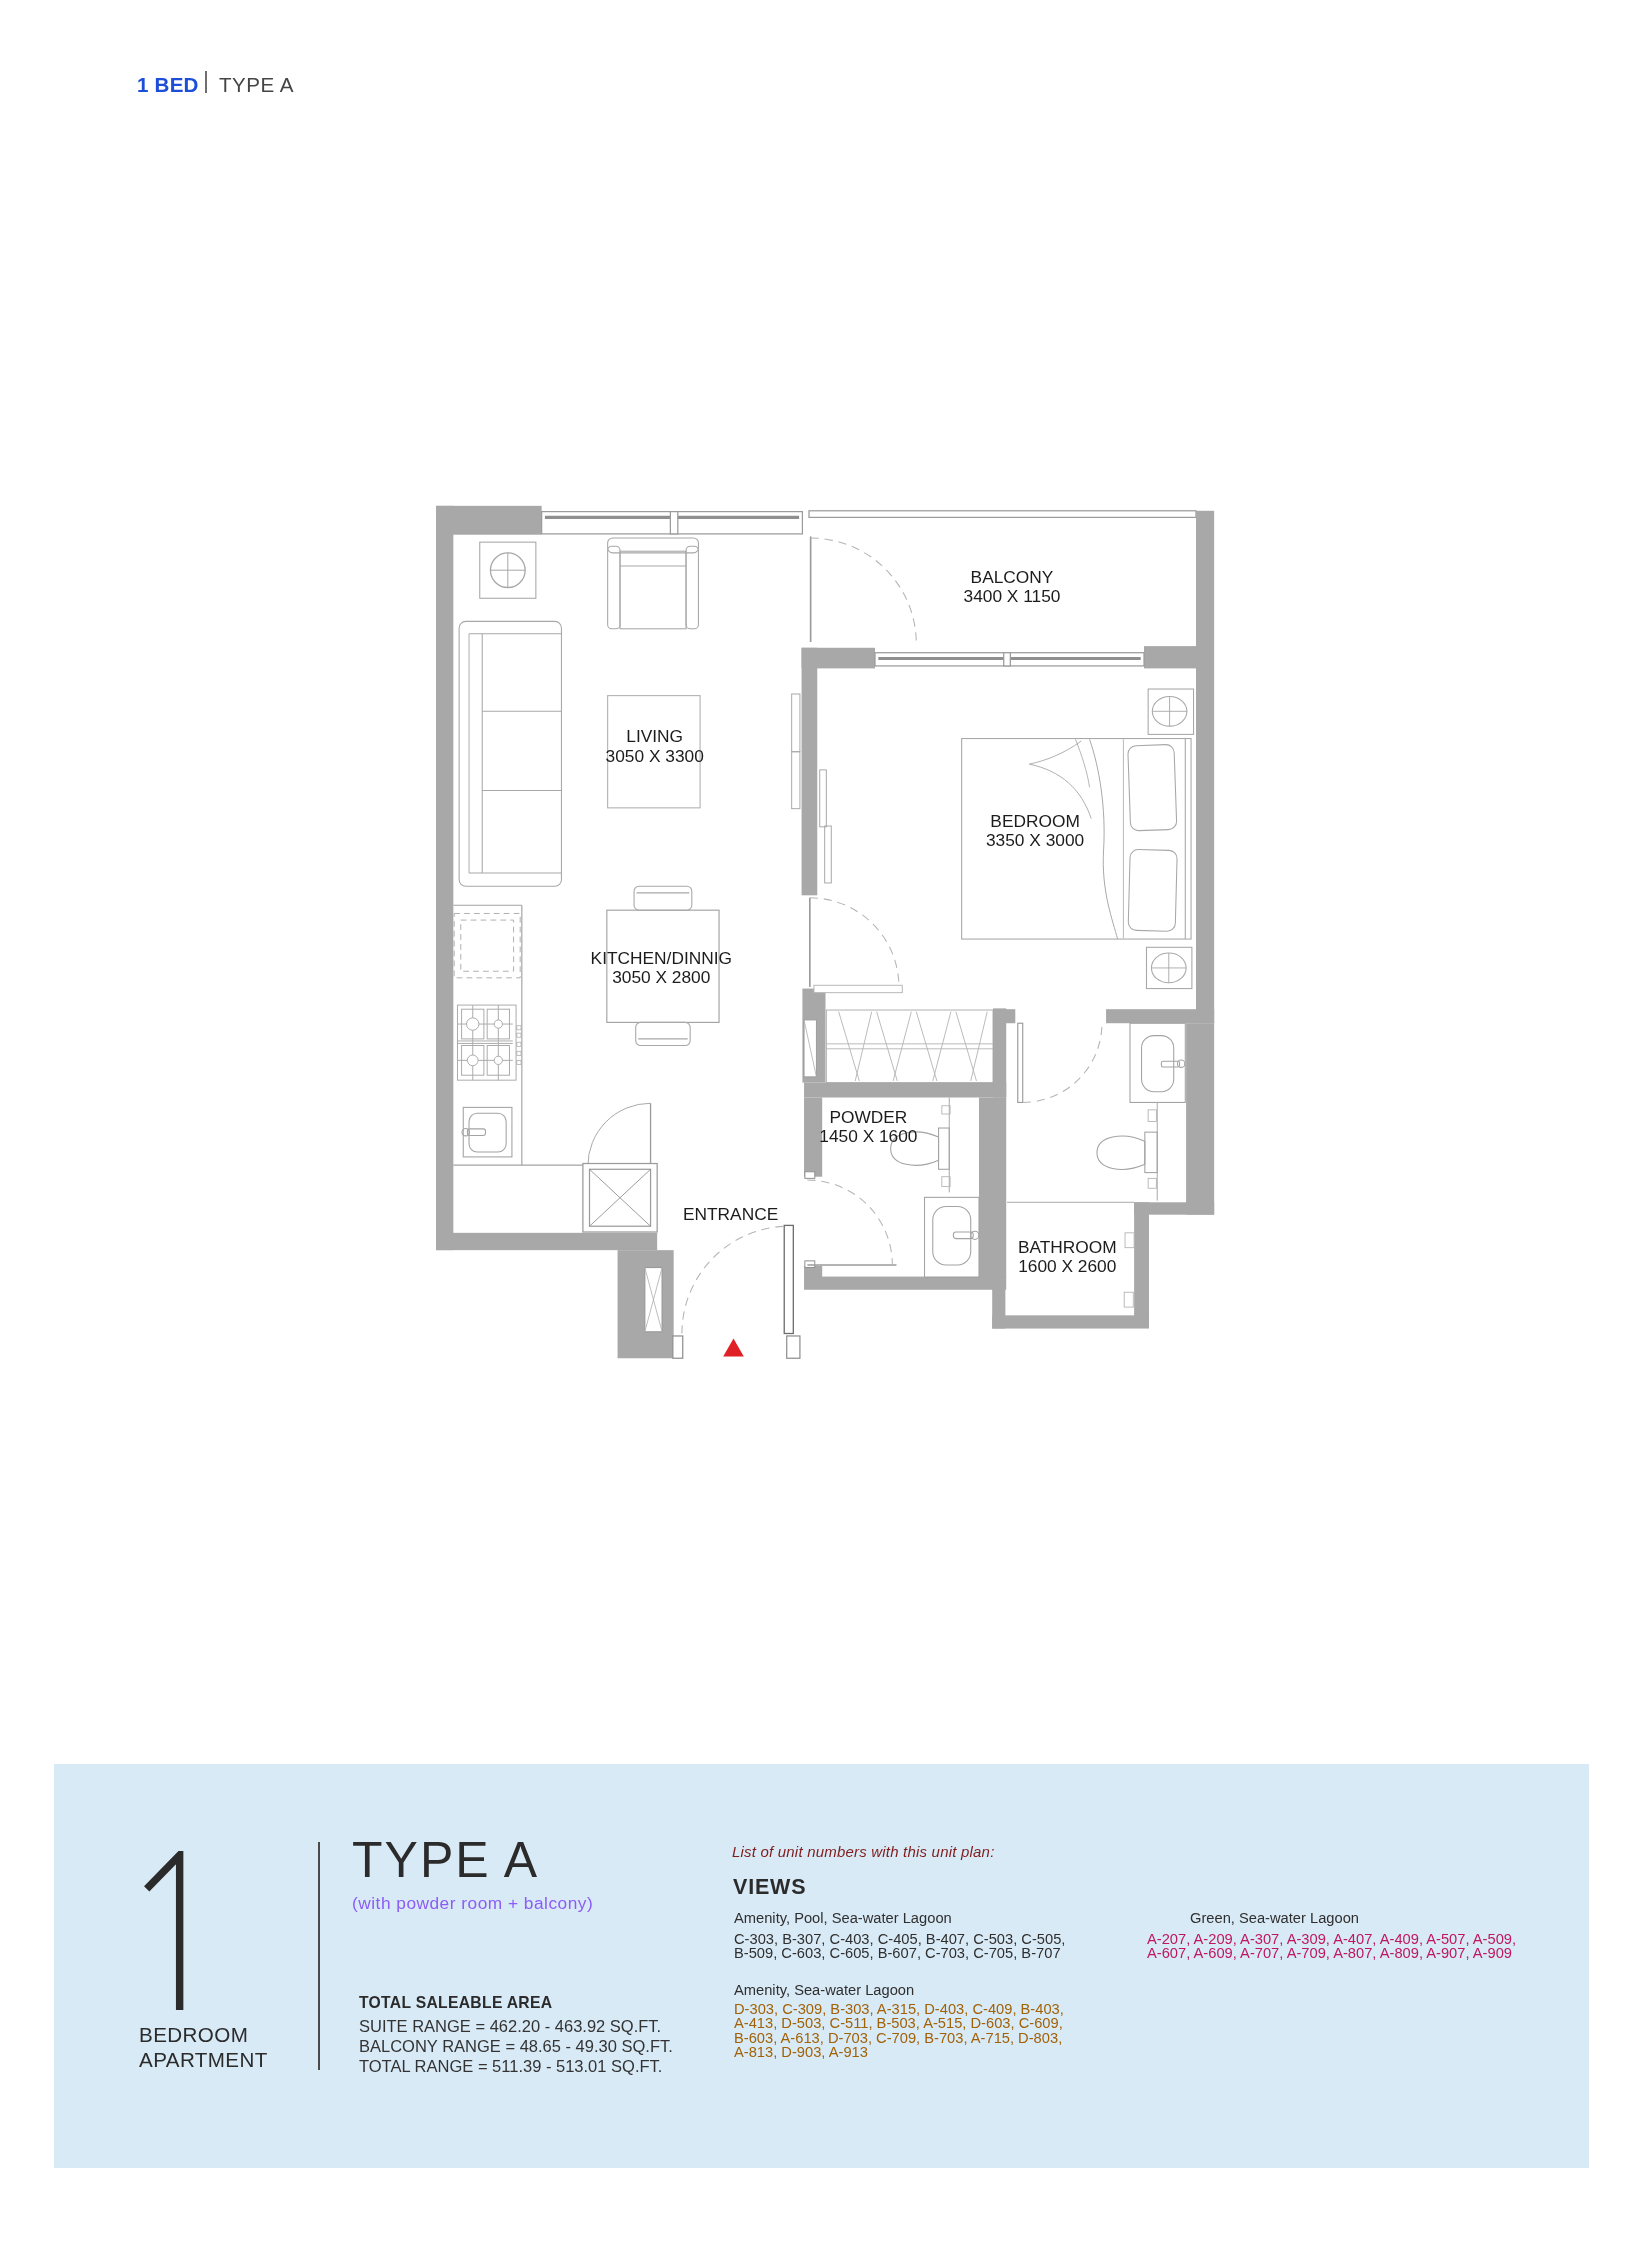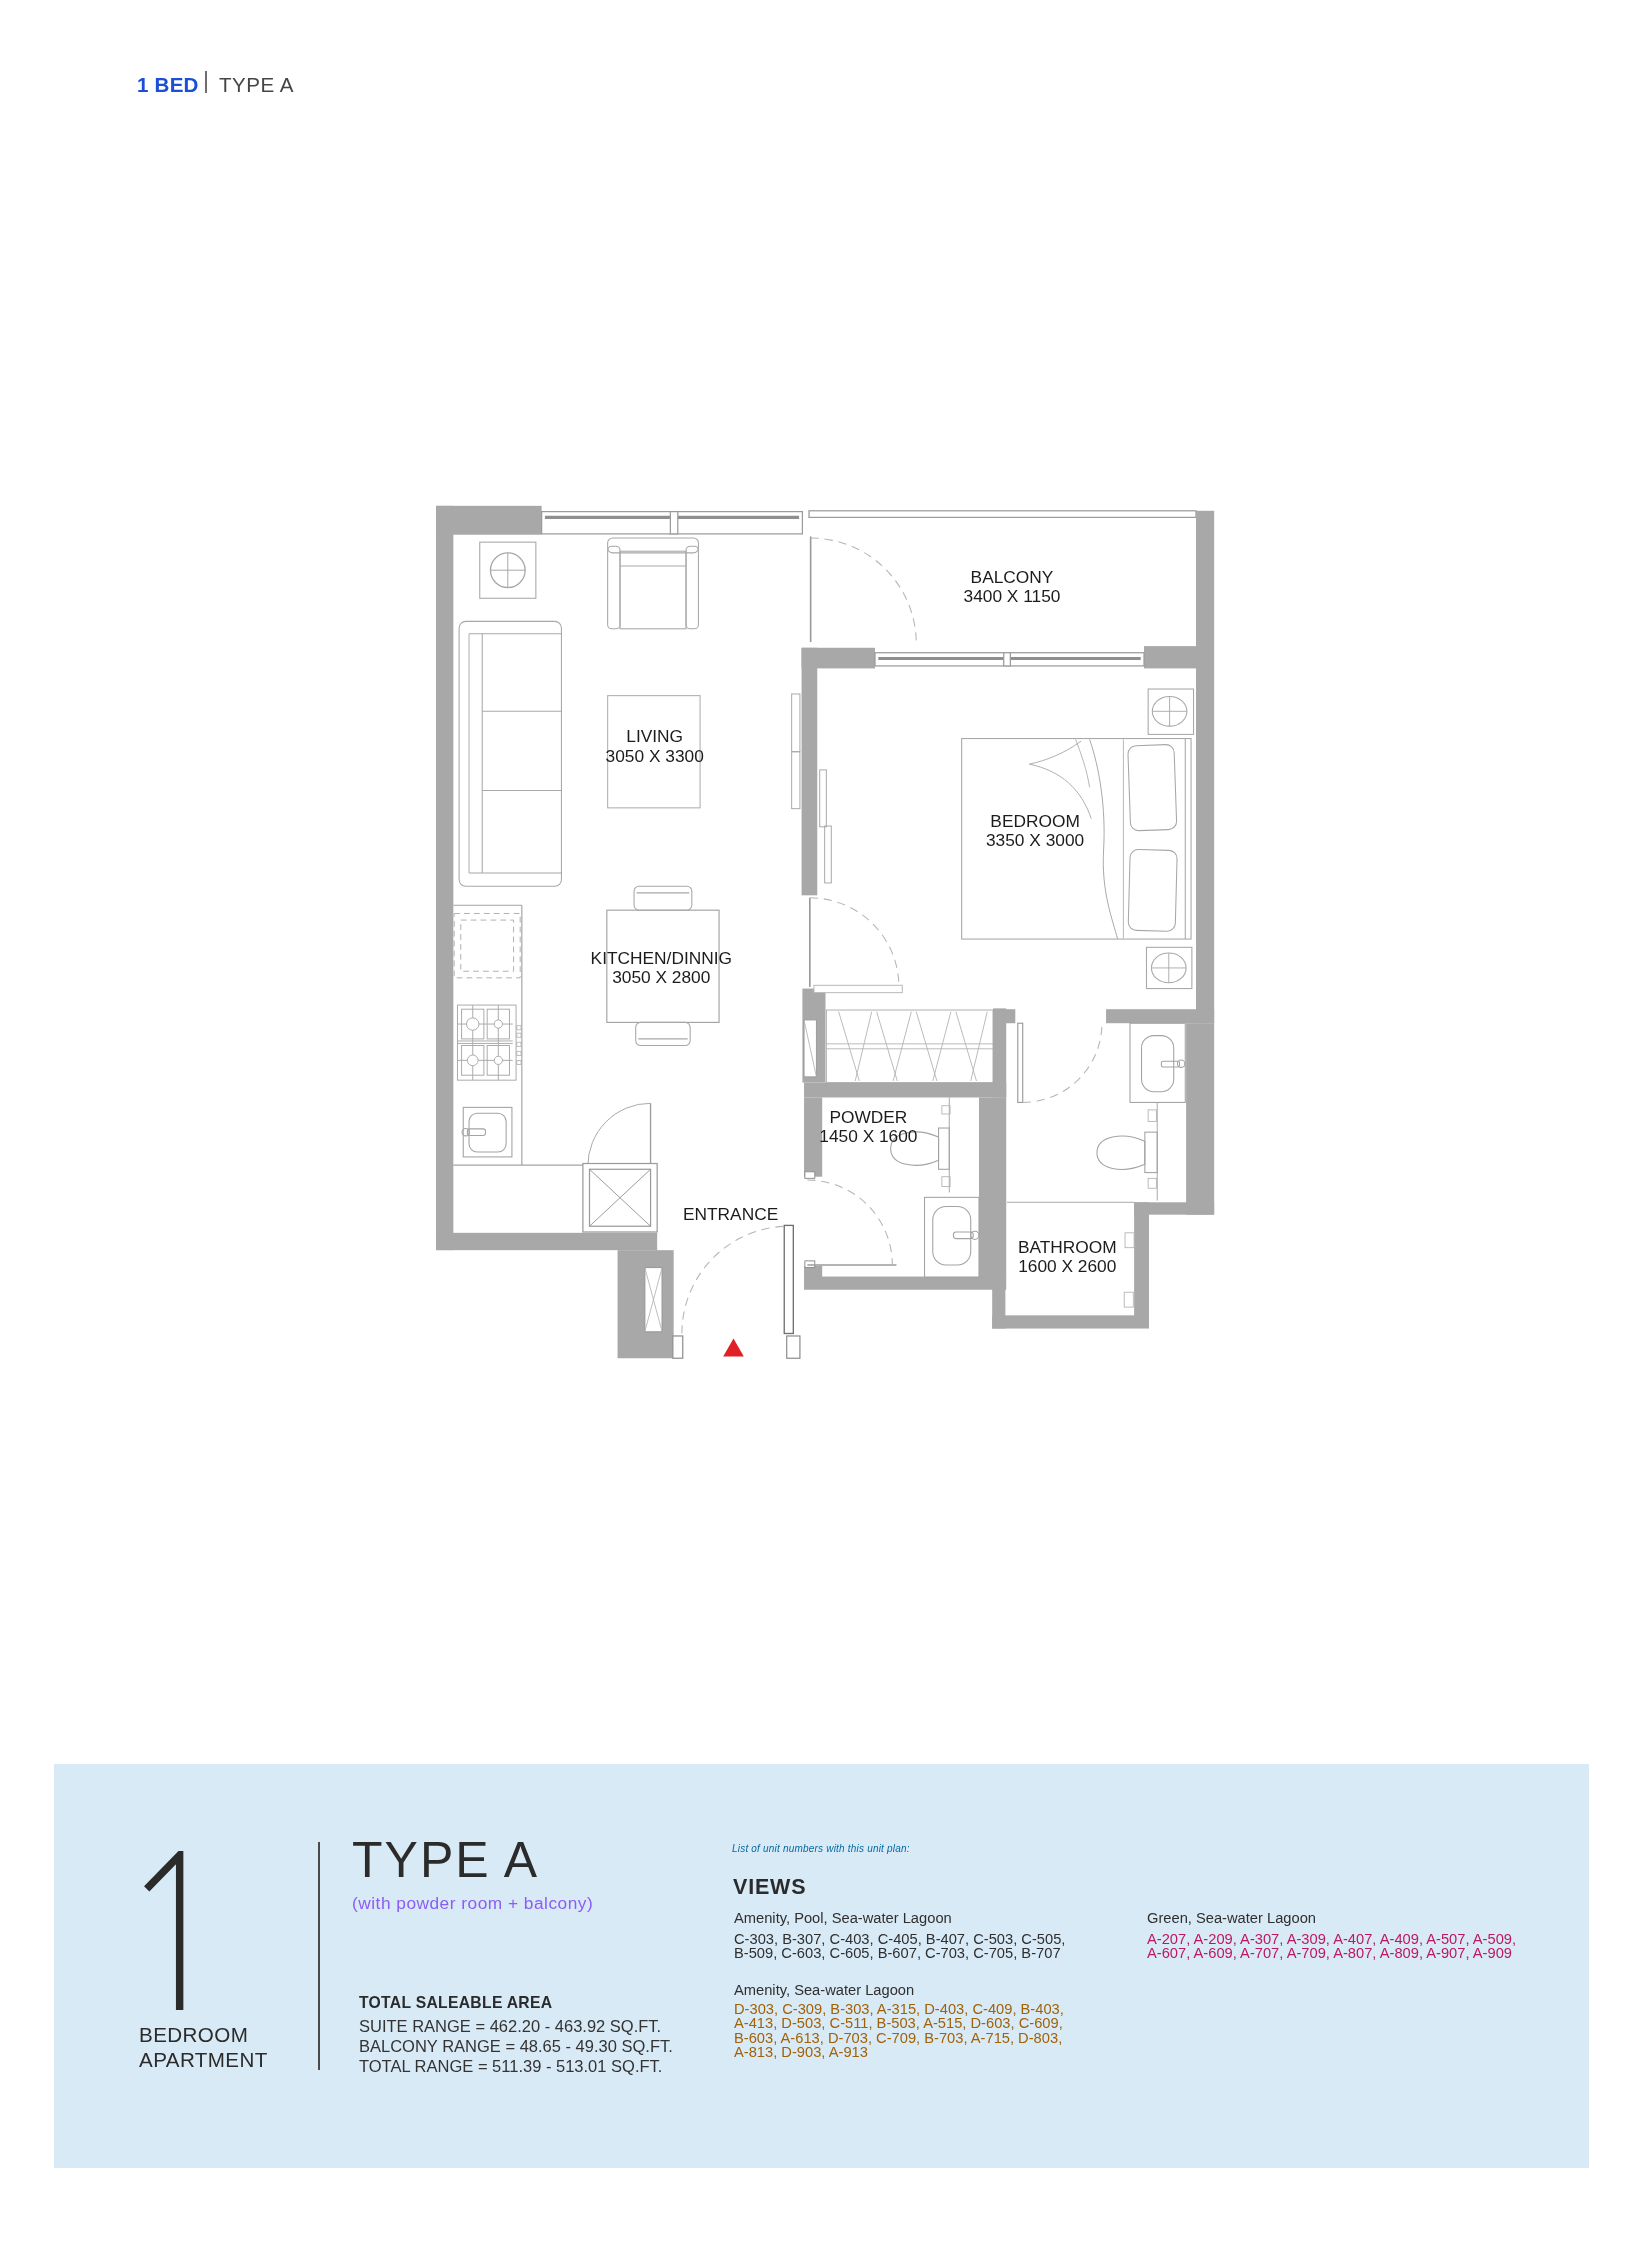--- a/index.html
+++ b/index.html
@@ -335,24 +335,24 @@
 <div class="abs" style="left:318px;top:1842px;width:1.7px;height:228px;background:#4a4a4a;"></div>
 
 <div class="abs" style="left:352px;top:1831px;font-size:50px;color:#2b2b2b;letter-spacing:2px;">TYPE A</div>
 
 <div class="abs" style="left:352px;top:1893px;font-size:17.3px;color:#8b5cf6;letter-spacing:0.5px;">(with powder room + balcony)</div>
 
 <div class="abs" style="left:359px;top:1994px;font-size:15.7px;font-weight:bold;color:#2b2b2b;letter-spacing:0.3px;">TOTAL SALEABLE AREA</div>
 
 <div class="abs" style="left:359px;top:2016px;font-size:16.5px;line-height:20px;color:#333333;">SUITE RANGE = 462.20 - 463.92 SQ.FT.<br>BALCONY RANGE = 48.65 - 49.30 SQ.FT.<br>TOTAL RANGE = 511.39 - 513.01 SQ.FT.</div>
 
-<div class="abs" style="left:732px;top:1843px;font-size:10px;letter-spacing:0.2px;font-style:italic;color:#0369a1;">List of unit numbers with this unit plan:</div>
+<div class="abs" style="left:732px;top:1843px;font-size:15px;letter-spacing:0.2px;font-style:italic;color:#7f1d1d;">List of unit numbers with this unit plan:</div>
 
 <div class="abs" style="left:733px;top:1875px;font-size:21.5px;font-weight:bold;color:#2b2b2b;letter-spacing:0.8px;">VIEWS</div>
 
 <div class="abs" style="left:734px;top:1911px;font-size:14.7px;line-height:14.4px;color:#2f2f2f;">Amenity, Pool, Sea-water Lagoon</div>
 <div class="abs" style="left:734px;top:1932px;font-size:14.7px;line-height:14.4px;color:#2f2f2f;">C-303, B-307, C-403, C-405, B-407, C-503, C-505,<br>B-509, C-603, C-605, B-607, C-703, C-705, B-707</div>
 <div class="abs" style="left:734px;top:1983px;font-size:14.7px;line-height:14.4px;color:#2f2f2f;">Amenity, Sea-water Lagoon</div>
 <div class="abs" style="left:734px;top:2002px;font-size:14.7px;line-height:14.4px;color:#a16207;">D-303, C-309, B-303, A-315, D-403, C-409, B-403,<br>A-413, D-503, C-511, B-503, A-515, D-603, C-609,<br>B-603, A-613, D-703, C-709, B-703, A-715, D-803,<br>A-813, D-903, A-913</div>
 
-<div class="abs" style="left:1147px;top:1911px;font-size:14.7px;line-height:14.4px;color:#2f2f2f;">Green, Sea-water Lagoon</div>
+<div class="abs" style="left:1190px;top:1911px;font-size:14.7px;line-height:14.4px;color:#2f2f2f;">Green, Sea-water Lagoon</div>
 <div class="abs" style="left:1147px;top:1932px;font-size:14.7px;line-height:14.4px;color:#be185d;">A-207, A-209, A-307, A-309, A-407, A-409, A-507, A-509,<br>A-607, A-609, A-707, A-709, A-807, A-809, A-907, A-909</div>
 
 
 </body></html>

